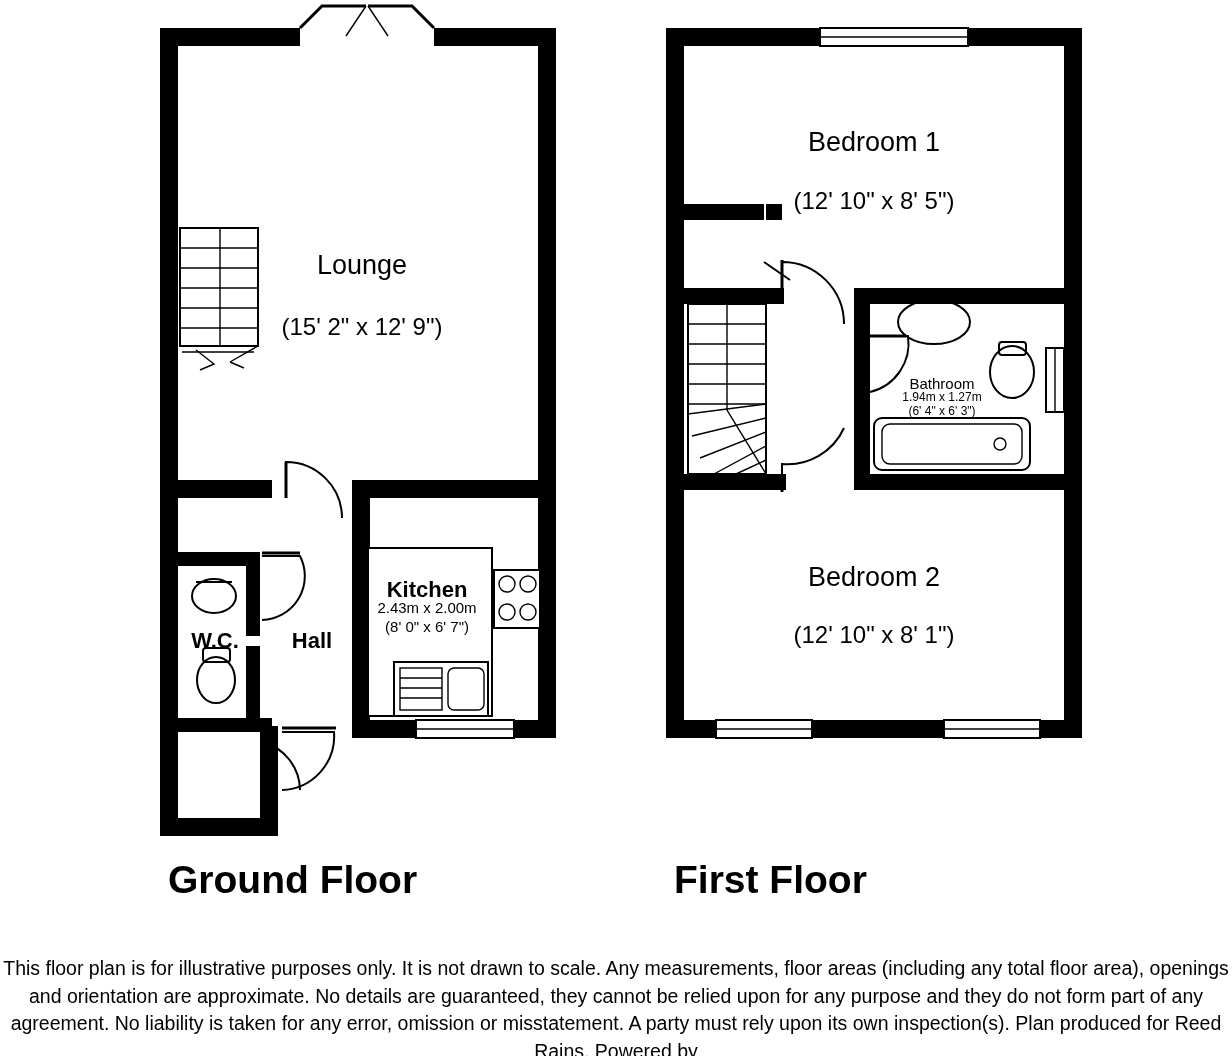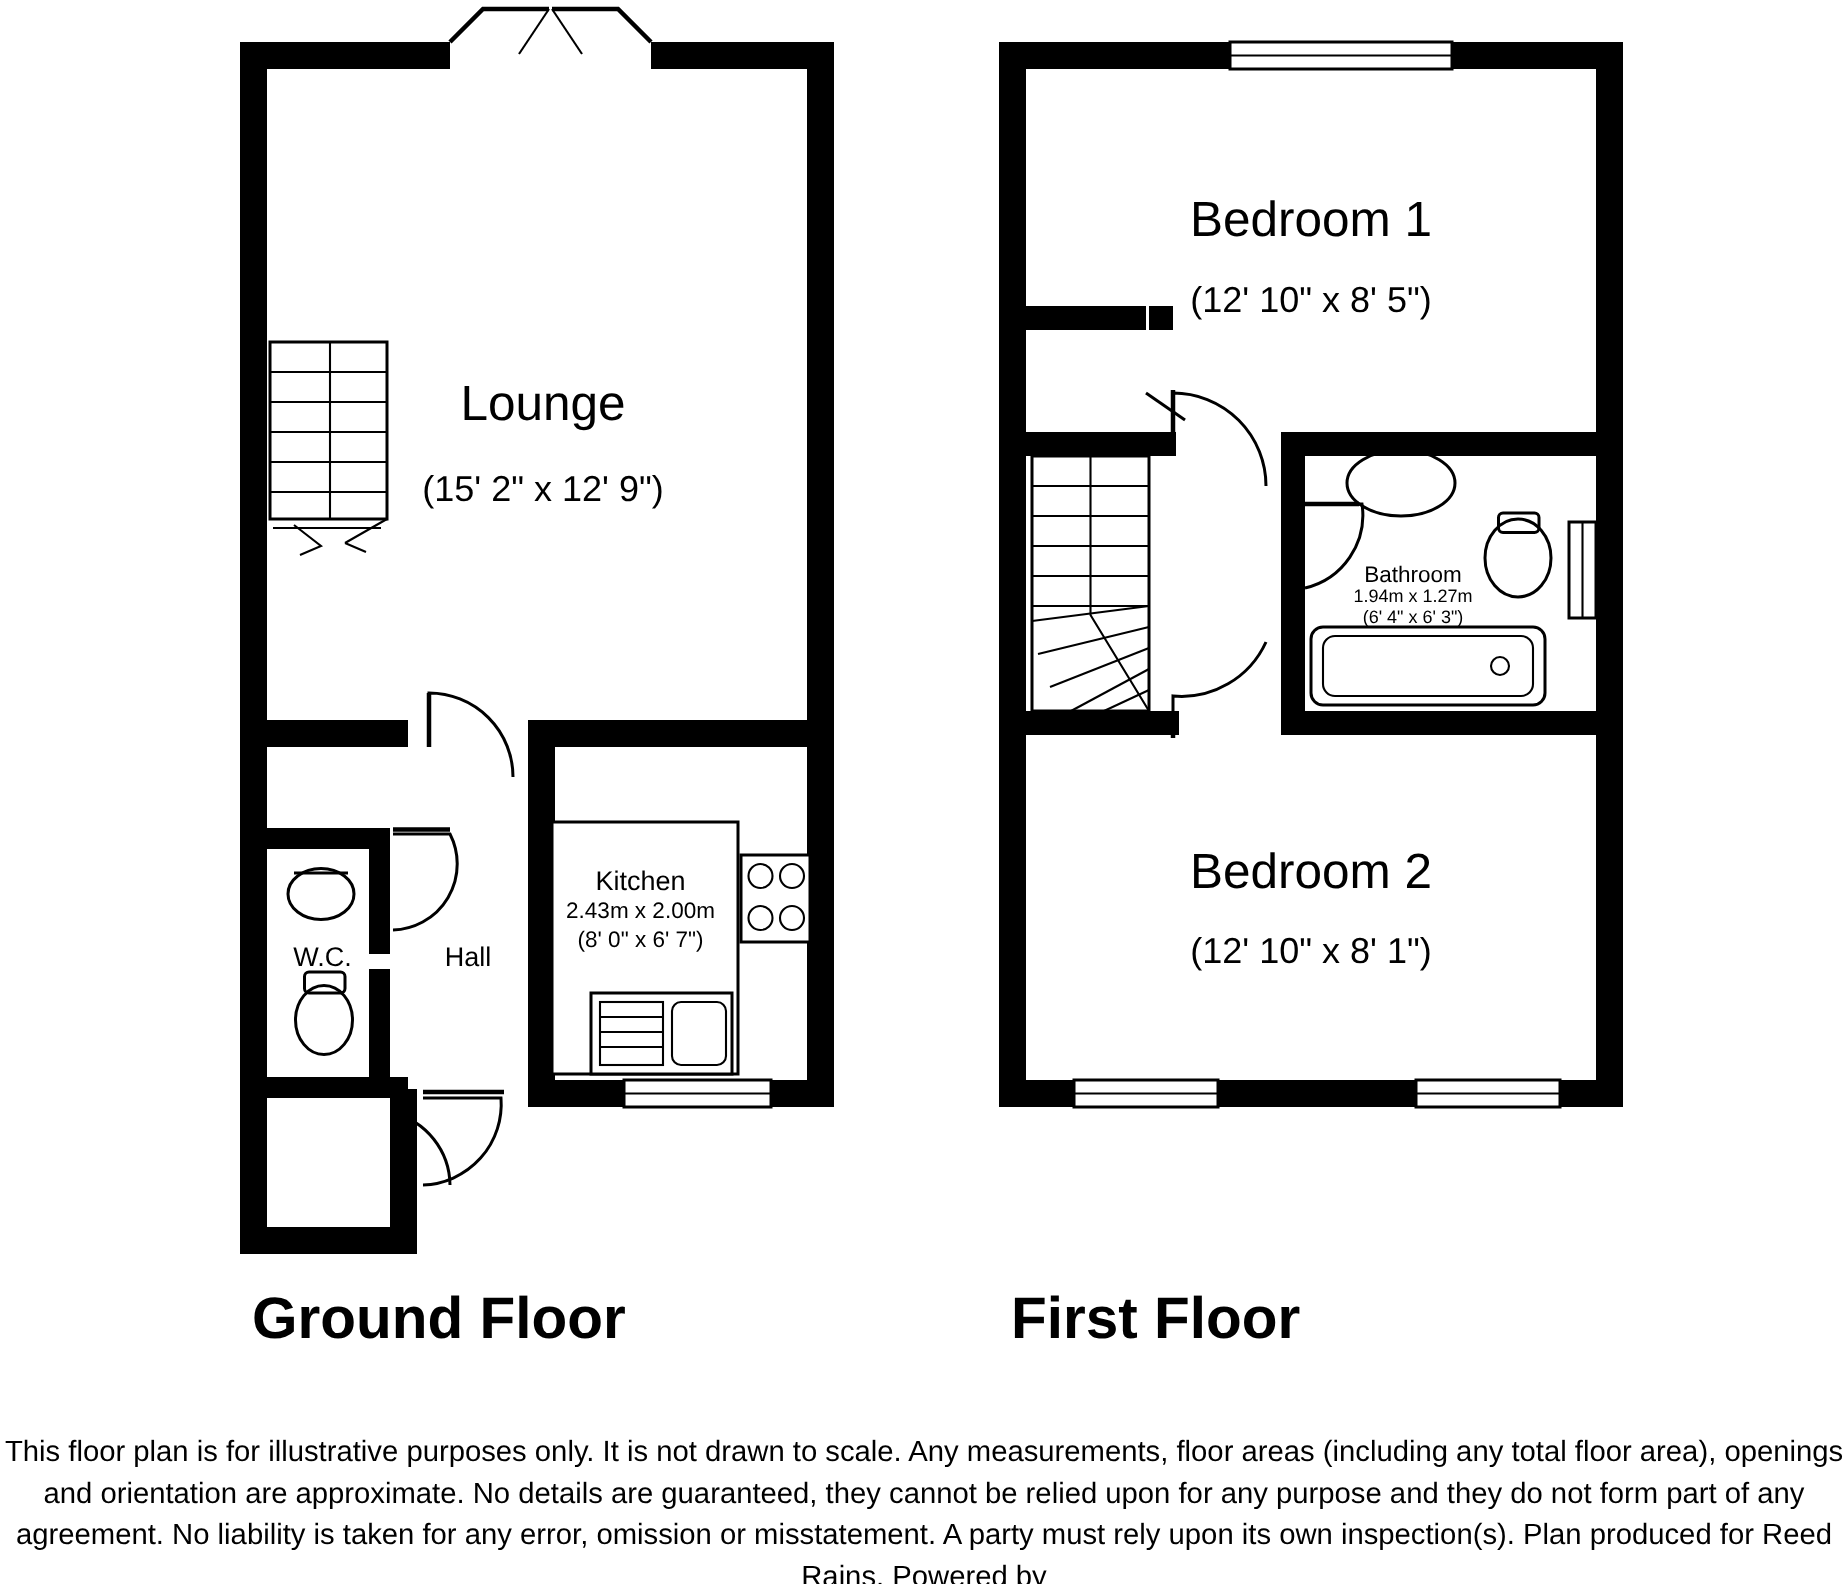--- a/index.html
+++ b/index.html
@@ -35,34 +35,35 @@
   .thin1 { fill: none; stroke: #000000; stroke-width: 1.4; }
   .white-fill { fill: #ffffff; stroke: #000000; stroke-width: 2; }
 
   .label {
     position: absolute;
     text-align: center;
     line-height: 1.28;
     white-space: nowrap;
   }
   .room-name {
-    font-size: 33px;
+    font-size: 27px;
     font-weight: 400;
   }
   .room-dim {
     font-size: 24px;
   }
   .small-room-name {
     font-size: 15px;
   }
   .small-room-dim {
     font-size: 12px;
   }
   .mid-room-name {
-    font-size: 18px;
+    font-size: 22px;
+    font-weight: bold;
   }
   .mid-room-dim {
     font-size: 15px;
   }
   .floor-title {
     position: absolute;
     font-size: 39px;
     font-weight: bold;
     white-space: nowrap;
   }

